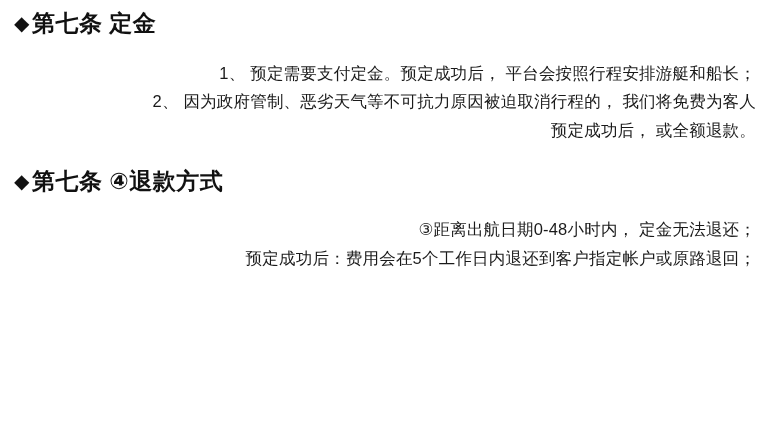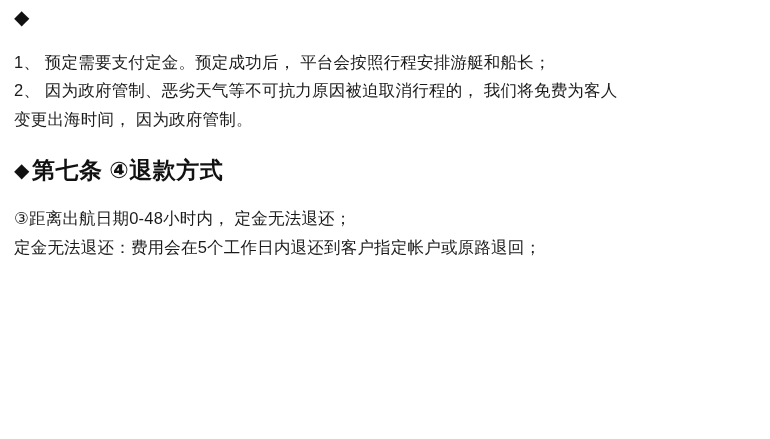--- a/index.html
+++ b/index.html
@@ -46,52 +46,54 @@
     white-space: pre;
   }
   .body-text {
     font-size: 16.5px;
     line-height: 1.72;
     color: #1a1a1a;
     letter-spacing: 0.2px;
   }
   .body-line {
     white-space: pre-wrap;
+    text-align: right;
   }
   .gap-1 { height: 18px; }
   .gap-2 { height: 22px; }
   .gap-3 { height: 16px; }
   .section-2 .section-heading {
     font-size: 23px;
   }
 </style>
 </head>
 <body>
 
 <div class="page">
 
   <div class="section section-1">
     <div class="section-heading">
       <span class="diamond-icon">◆</span>
+      <span class="heading-text">第七条 定金</span>
     </div>
     <div class="gap-1"></div>
     <div class="body-text">
       <div class="body-line">1、 预定需要支付定金。预定成功后， 平台会按照行程安排游艇和船长；</div>
       <div class="body-line">2、 因为政府管制、恶劣天气等不可抗力原因被迫取消行程的， 我们将免费为客人</div>
-      <div class="body-line">变更出海时间， 因为政府管制。</div>
+      <div class="body-line">预定成功后， 或全额退款。</div>
     </div>
   </div>
 
   <div class="gap-2"></div>
 
   <div class="section section-2">
     <div class="section-heading">
       <span class="diamond-icon">◆</span>
       <span class="heading-text">第七条 ④退款方式</span>
     </div>
     <div class="gap-3"></div>
     <div class="body-text">
       <div class="body-line">③距离出航日期0-48小时内， 定金无法退还；</div>
-      <div class="body-line">定金无法退还：费用会在5个工作日内退还到客户指定帐户或原路退回；</div>
+      <div class="body-line">预定成功后：费用会在5个工作日内退还到客户指定帐户或原路退回；</div>
     </div>
   </div>
 
 </div>
 
 </body></html>

